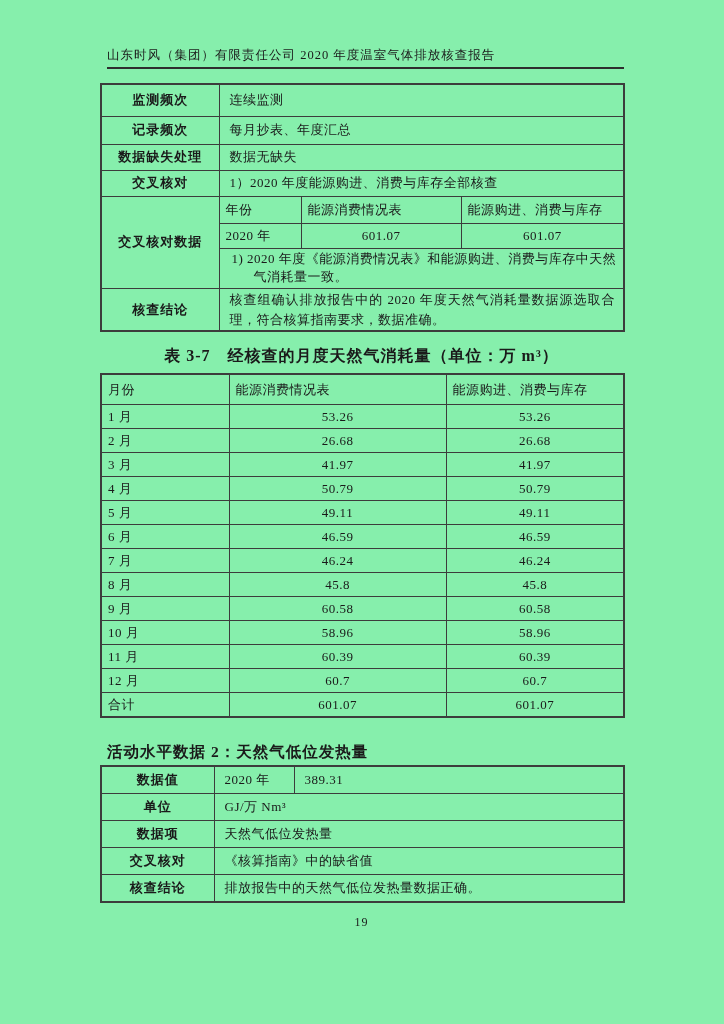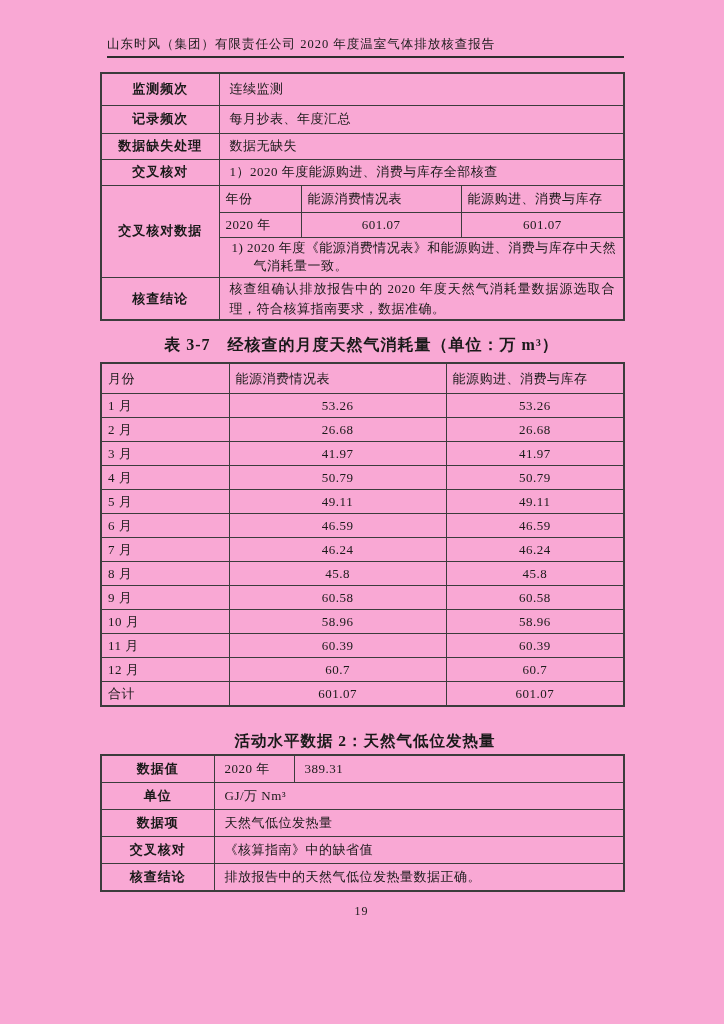--- a/index.html
+++ b/index.html
@@ -1,21 +1,21 @@
 <!DOCTYPE html>
 <html><head>
 <meta charset="utf-8">
 <style>
   html,body { margin:0; padding:0; background:#ffffff; }
   .page {
     position:relative;
     width:724px; height:1024px;
-    background:#f9a8d4;
+    background:#86efac;
     box-sizing:border-box;
-    padding-top:36px;
+    padding-top:47px;
     font-family:"Liberation Serif","DejaVu Serif",serif;
     color:#1a1a1a;
     overflow:hidden;
   }
   .header-line {
     margin-left:107px;
     width:517px;
     border-bottom:2px solid #2e2e2e;
     padding-bottom:3px;
     font-size:12.5px;
@@ -55,21 +55,20 @@
   .t37 td { height:21px; }
   .t37 tr.hdr td { height:27px; }
 
   .section-heading {
     margin-top:22px;
     margin-left:7px;
     font-weight:bold;
     font-size:15.5px;
     letter-spacing:1px;
     padding:2px 0;
-    text-align:center;
   }
   .t38-title { margin-top:16px; }
   .t38 td { height:24px; }
 
   .page-number {
     margin-top:12px;
     text-align:center;
     font-size:12px;
     letter-spacing:1px;
   }

